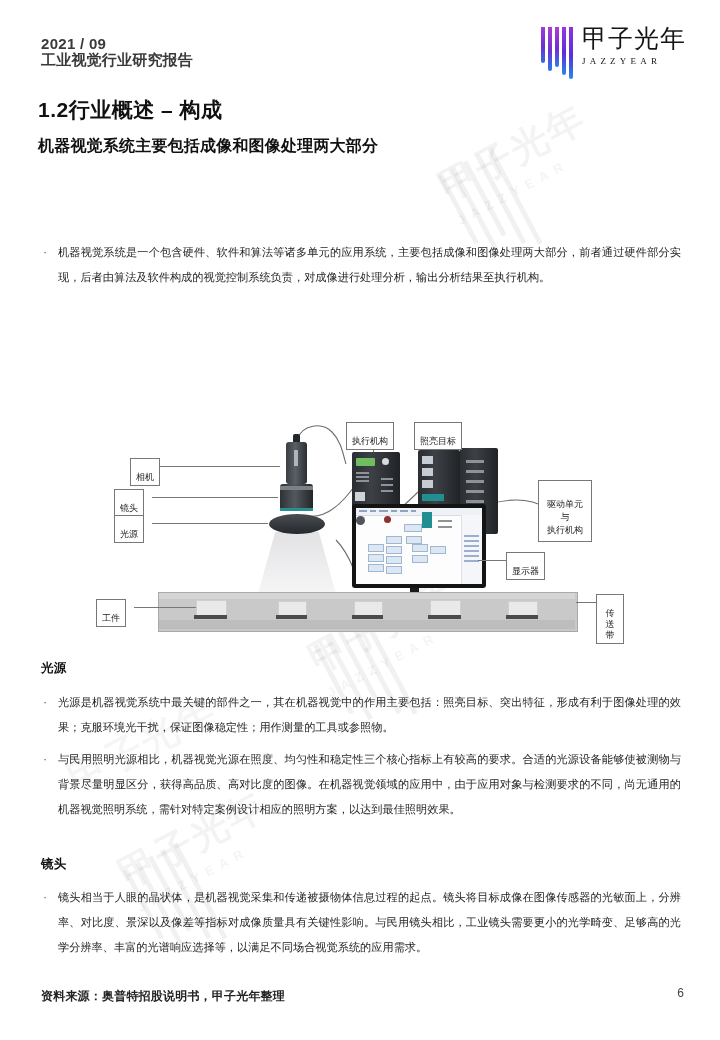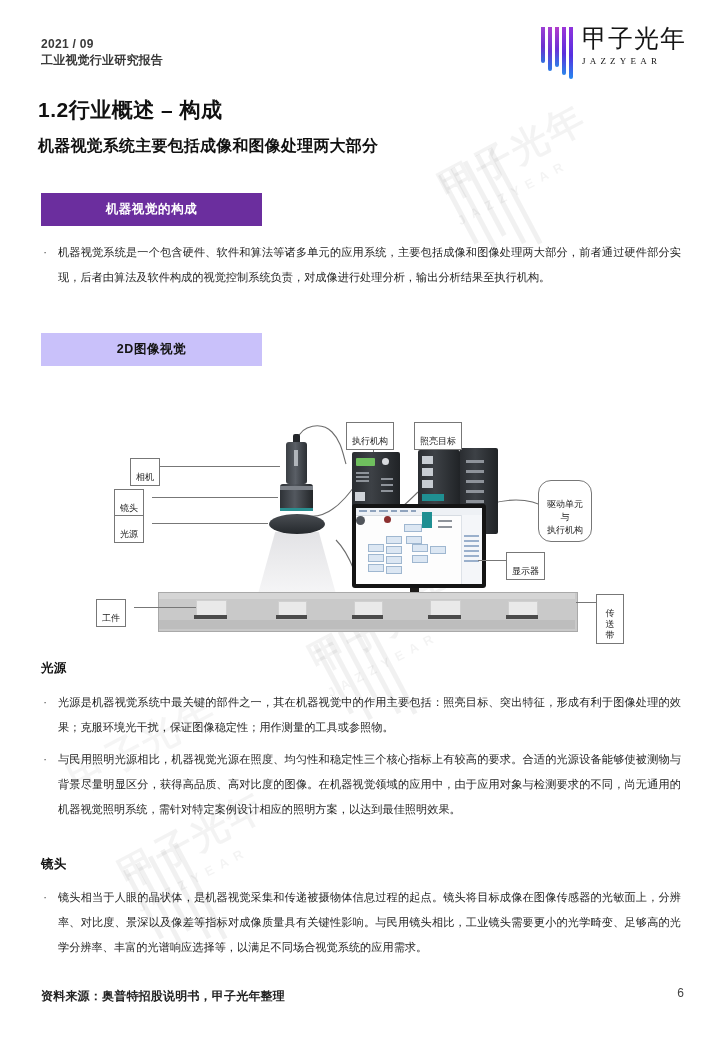--- a/index.html
+++ b/index.html
@@ -37,21 +37,21 @@
     position: absolute;
     pointer-events: none;
     opacity: 0.05;
   }
 
   
   .hdr-meta {
     position: absolute;
     left: 41px;
     top: 36px;
-    font-size: 12px;
+    font-size: 15px;
     line-height: 16px;
     color: #3a3a3a;
     font-weight: 600;
   }
   .hdr-meta .date { letter-spacing: .3px; }
   .hdr-meta .subtitle { letter-spacing: .2px; }
 
   .logo {
     position: absolute;
     right: 34px;
@@ -323,32 +323,26 @@
     </div>
     <div class="logo-text">
       <span class="logo-cn">甲子光年</span>
       <span class="logo-en">JAZZYEAR</span>
     </div>
   </div>
 
   <div class="page-title">1.2行业概述 – 构成</div>
   <div class="page-subtitle">机器视觉系统主要包括成像和图像处理两大部分</div>
 
-  <div class="banner dark">
-    <span>机器视觉的构成</span>
-  </div>
 
   <div class="bullet" style="left:41px; top:240px; width:640px;">
     <span class="dot">·</span>
     <span class="txt">机器视觉系统是一个包含硬件、软件和算法等诸多单元的应用系统，主要包括成像和图像处理两大部分，前者通过硬件部分实现，后者由算法及软件构成的视觉控制系统负责，对成像进行处理分析，输出分析结果至执行机构。</span>
   </div>
 
-  <div class="banner light">
-    <span>2D图像视觉</span>
-  </div>
 
   <div class="diagram">
 
     <div class="diag-canvas">
 
       <svg class="wire" width="528" height="222" viewBox="0 0 528 222" style="left:0; top:0;">
         <g fill="none" stroke="#6d6d6d" stroke-width="1.1">
           <path d="M201,20 C206,4 226,2 236,12 C245,21 247,34 250,44"></path>
           <path d="M212,96 C228,98 240,88 249,78 C256,70 260,64 264,60"></path>
           <path d="M240,120 C248,128 254,140 258,150"></path>
@@ -468,21 +462,21 @@
       </div>
       <div class="dlabel" style="left:250px; top:2px;">
         <span>执行机构</span>
       </div>
       <div class="dlabel" style="left:318px; top:2px;">
         <span>照亮目标</span>
       </div>
       <div class="dlabel" style="left:410px; top:132px;">
         <span>显示器</span>
       </div>
-      <div class="dlabel" style="left:442px; top:60px; line-height:13px; padding:4px 8px;border-radius:13px;">
+      <div class="dlabel" style="left:442px; top:60px; line-height:13px; padding:4px 8px;">
         <span>驱动单元
 与
 执行机构</span>
       </div>
       <div class="dlabel" style="left:500px; top:174px;">
         <span>传送带</span>
       </div>
 
     </div>
   </div>

